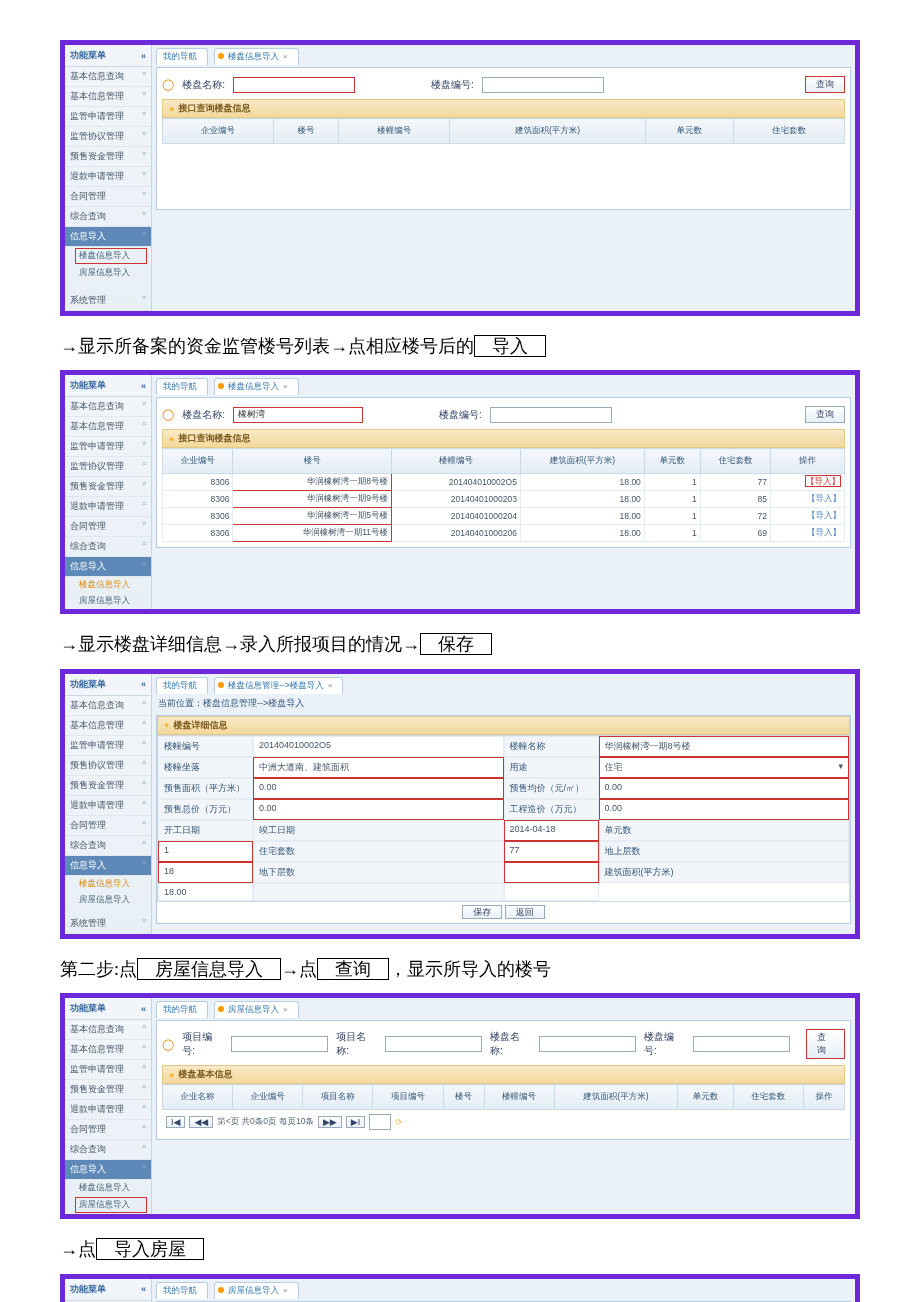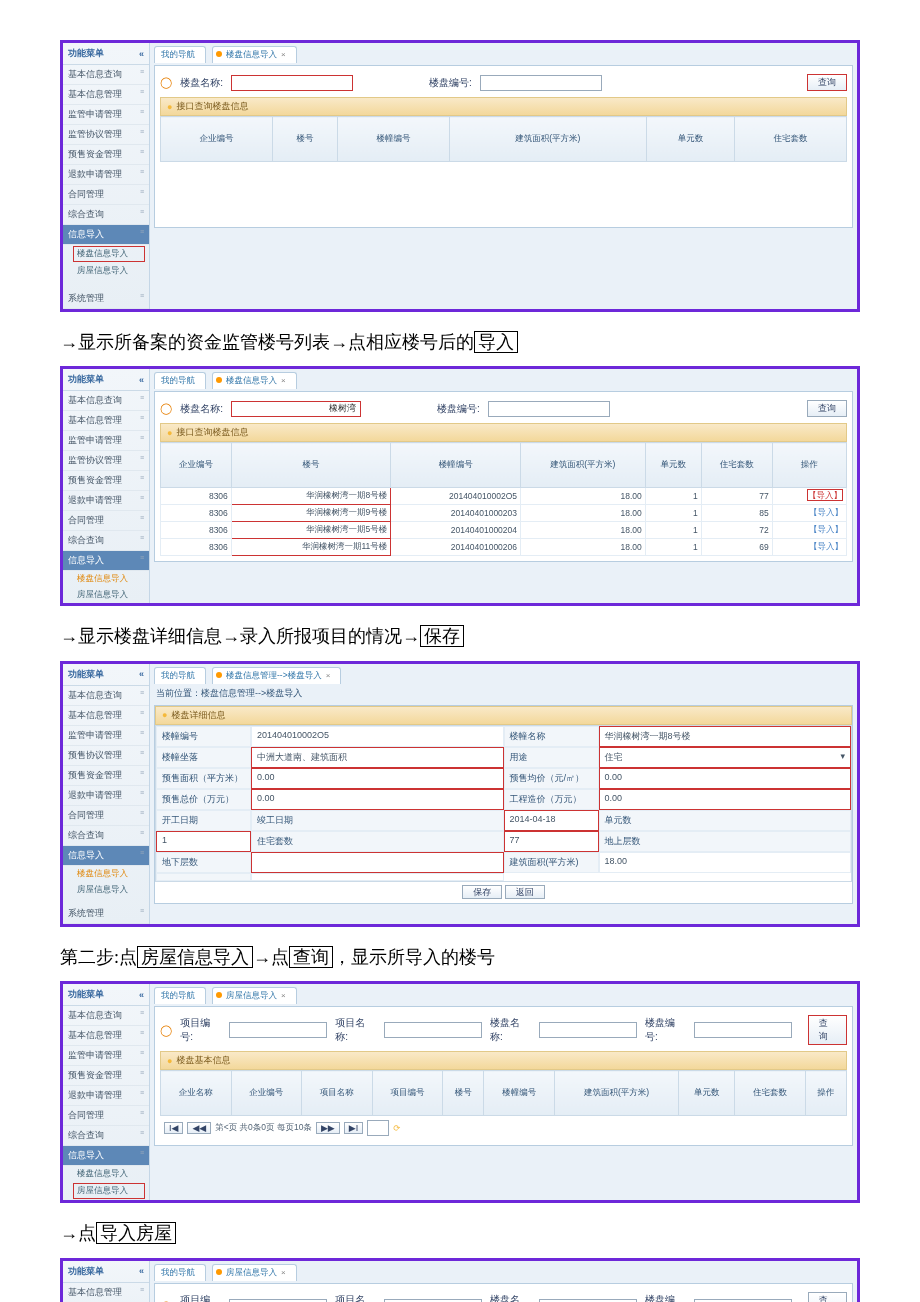--- a/index.html
+++ b/index.html
@@ -1,43 +1,43 @@
 <!DOCTYPE html>
 <html><head>
 <meta charset="utf-8">
 <style>
   body { margin:0; padding:40px 60px; font-family:"Songti SC","SimSun",serif; background:#fff; color:#000; width:800px; }
   .desc { font-size:18px; line-height:1.8; margin:14px 0 8px; }
-  .boxed { border:1px solid #000; padding:0 3px; }
-  .app { border:3px solid #6d28d9; background:#4d7c0f; font-family:"Microsoft YaHei",Arial,sans-serif; font-size:9px; color:#355; display:flex; margin-bottom:6px; }
+  .boxed { border:1px solid #000; padding:0 17px; }
+  .app { border:5px solid #6d28d9; background:#4d7c0f; font-family:"Microsoft YaHei",Arial,sans-serif; font-size:9px; color:#355; display:flex; margin-bottom:6px; }
   .sidebar { width:86px; background:linear-gradient(#f2f6fa,#e8eff5); border-right:1px solid #c4d6e6; display:flex; flex-direction:column; }
   .mtitle { padding:4px 5px; color:#3a6aa0; font-weight:bold; display:flex; justify-content:space-between; align-items:center; border-bottom:1px solid #cbdae7; }
   .mitem { padding:3px 5px; color:#456; border-bottom:1px solid #e0e8ef; display:flex; justify-content:space-between; cursor:default; }
   .mitem small{ font-size:7px; color:#9ab; }
   .active { background:#5d88b7; color:#fff; }
   .sub { padding:2px 4px 2px 14px; color:#467; font-size:8.5px; }
   .sub.hl { color:#e08a11; }
   .redsub { border:1px solid #c33; padding:1px 3px; margin:1px 4px 1px 10px; font-size:8.5px; color:#467; }
   .content { flex:1; background:#eaf1f8; position:relative; }
   .tabs { display:flex; gap:6px; padding-top:3px; padding-left:4px; background:#eaf1f8; }
   .tab { background:#fff; border:1px solid #b7cde0; border-bottom:none; border-radius:3px 3px 0 0; padding:2px 10px 2px 6px; color:#37a; font-size:8.5px; position:relative; }
   .tab.act::before{ content:""; position:absolute; left:3px; top:4px; width:6px; height:6px; border-radius:50%; background:#f90; }
   .tab.act{ padding-left:13px; }
   .tab .x{ margin-left:4px; color:#888; font-size:8px;}
   .panel { background:#fff; margin:2px 4px 4px; border:1px solid #b7cde0; padding:5px; }
-  .grouptitle{ background:linear-gradient(#f9e9c8,#f3d89b); border:1px solid #e2c988; padding:2px 6px; color:#7a5a1d; font-weight:normal; font-size:9px; display:flex; align-items:center; gap:4px;text-align:right;}
+  .grouptitle{ background:linear-gradient(#f9e9c8,#f3d89b); border:1px solid #e2c988; padding:2px 6px; color:#7a5a1d; font-weight:bold; font-size:9px; display:flex; align-items:center; gap:4px;text-align:right;}
   .grouptitle::before{ content:"●"; color:#f5b93a; font-size:9px; }
   .searchrow{ display:flex; align-items:center; gap:8px; padding:3px 0 6px; }
   .lbl{ color:#346; font-size:10px; }
   .inp{ height:14px; border:1px solid #9ab; background:#fff; }
   .inp.w1{ width:120px; } .inp.w2{ width:100px; }
   .btn{ border:1px solid #9ab; background:linear-gradient(#fff,#e6eef6); padding:1px 10px; color:#346; font-size:9px; }
   .redbox{ border:1.5px solid #c33; }
   table.data{ width:100%; border-collapse:collapse; font-size:8.5px; }
-  table.data th{ background:linear-gradient(#f3f7fb,#e4edf5); border:1px solid #cbdae7; padding:16px 3px; color:#357; font-weight:normal; }
+  table.data th{ background:linear-gradient(#f3f7fb,#e4edf5); border:1px solid #cbdae7; padding:6px 3px; color:#357; font-weight:normal; }
   table.data td{ border:1px solid #e4edf5; padding:2px 3px; color:#456;text-align:right; }
   .linkbtn{ color:#4a85c6; }
   .redcell{ border:1px solid #c33 !important; color:#c33; }
   .formgrid{ display:grid; grid-template-columns:95px 1fr 95px 1fr; border:1px solid #cbdae7; }
   .formgrid>div{ border:1px solid #e4edf5; padding:3px 5px; font-size:9px; color:#456; background:#fff; }
   .formgrid .fl{ background:#f2f6fa; color:#357; }
   .fred{ border:1.5px solid #c33 !important; color:#222; }
   .centerbtns{ text-align:center; padding:4px; }
   .path{ padding:3px 6px; color:#357; font-size:9px; }
 </style>
@@ -181,21 +181,21 @@
   </div>
   <div class="content">
     <div class="tabs">
       <div class="tab"><span>我的导航</span></div>
       <div class="tab act"><span>楼盘信息导入</span><span class="x">×</span></div>
     </div>
     <div class="panel">
       <div class="searchrow">
         <span style="color:#e67e00;font-size:11px;">◯</span>
         <span class="lbl">楼盘名称:</span>
-        <span class="inp w1 redbox" style="display:flex;align-items:center;padding:0 4px;color:#333;justify-content:flex-end;">
+        <span class="inp w1 redbox" style="display:flex;align-items:center;padding:0 4px;color:#333;">
             <span>橡树湾</span>
           </span>
         <span style="flex:0 0 60px"></span>
         <span class="lbl">楼盘编号:</span>
         <span class="inp w1"></span>
         <span style="flex:1"></span>
         <span class="btn">查询</span>
       </div>
       <div class="grouptitle">
           <span>接口查询楼盘信息</span>
@@ -335,20 +335,21 @@
         <div class="fl">工程造价（万元）</div>
           <div class="fred">0.00</div>
         <div class="fl">开工日期</div>
         <div class="fl">竣工日期</div>
           <div class="fred">2014-04-18</div>
         <div class="fl">单元数</div>
           <div class="fred">1</div>
         <div class="fl">住宅套数</div>
           <div class="fred">77</div>
         <div class="fl">地上层数</div>
+          <div class="fred">18</div>
         <div class="fl">地下层数</div>
           <div class="fred"></div>
         <div class="fl">建筑面积(平方米)</div>
           <div>18.00</div>
           <div class="fl"></div>
           <div></div>
       </div>
       <div class="centerbtns">
         <span class="btn">保存</span>
         <span class="btn">返回</span>

